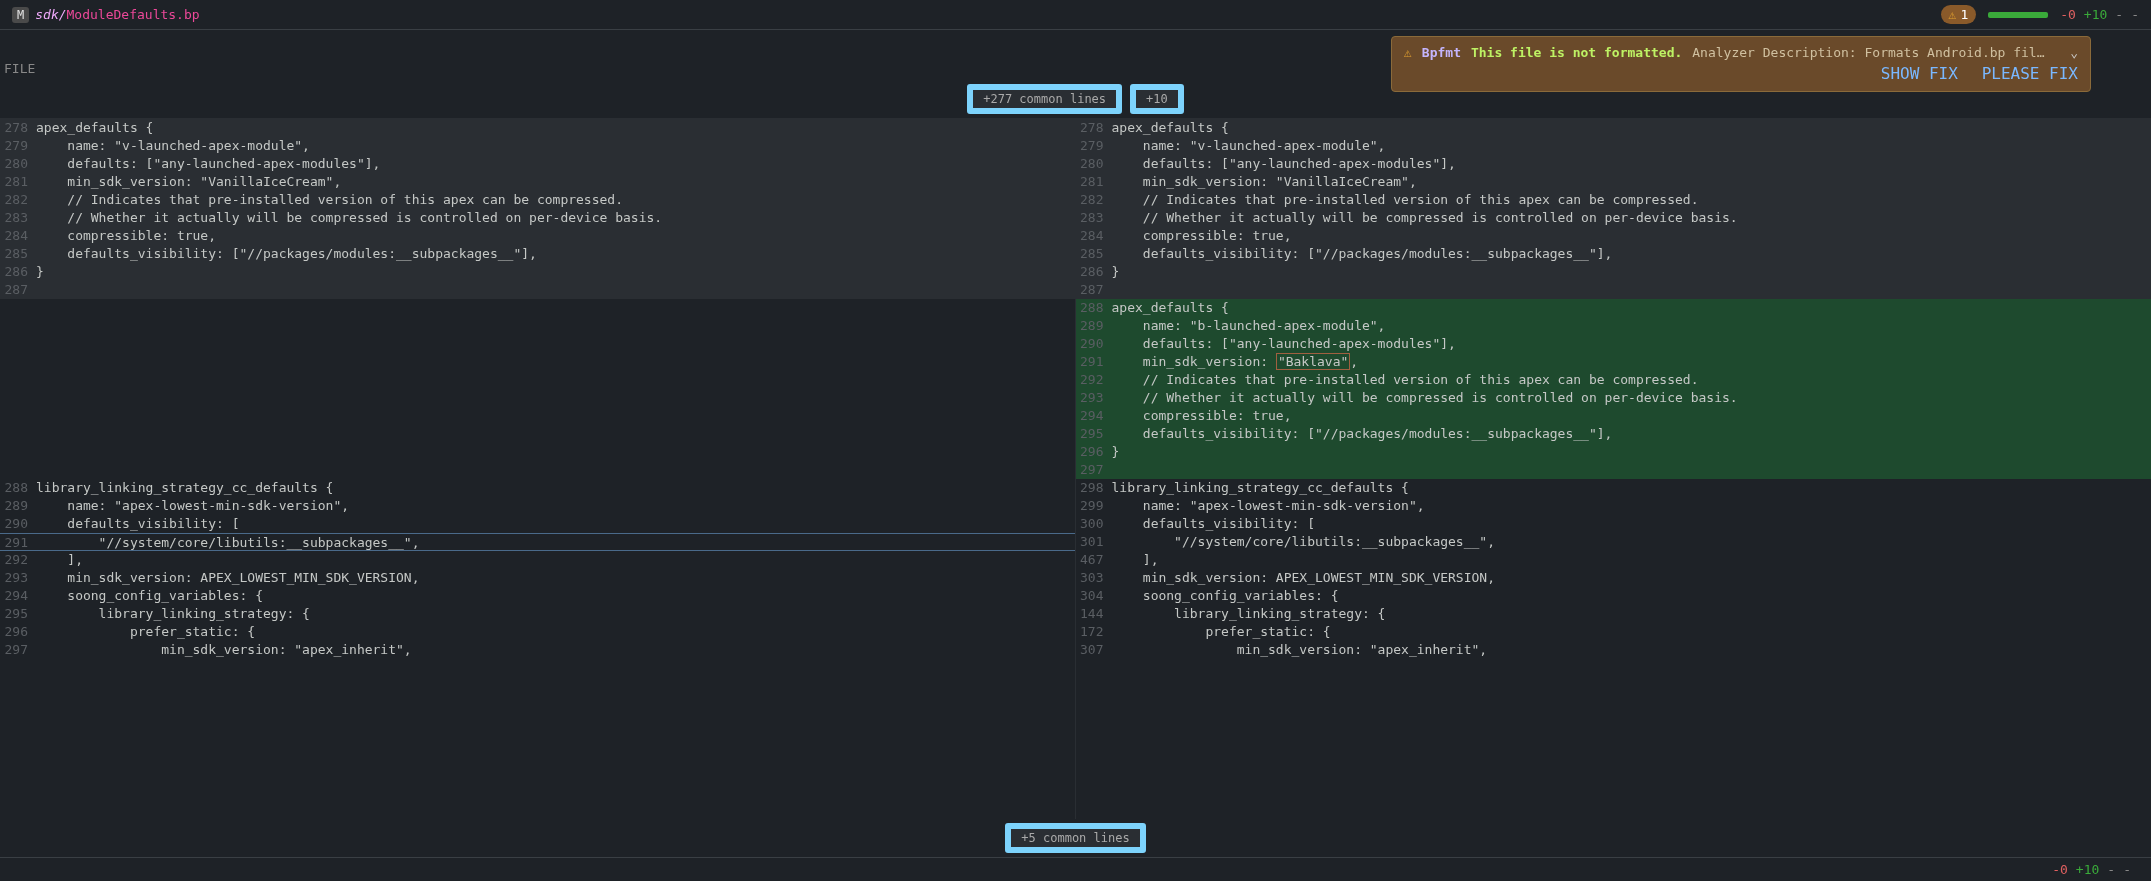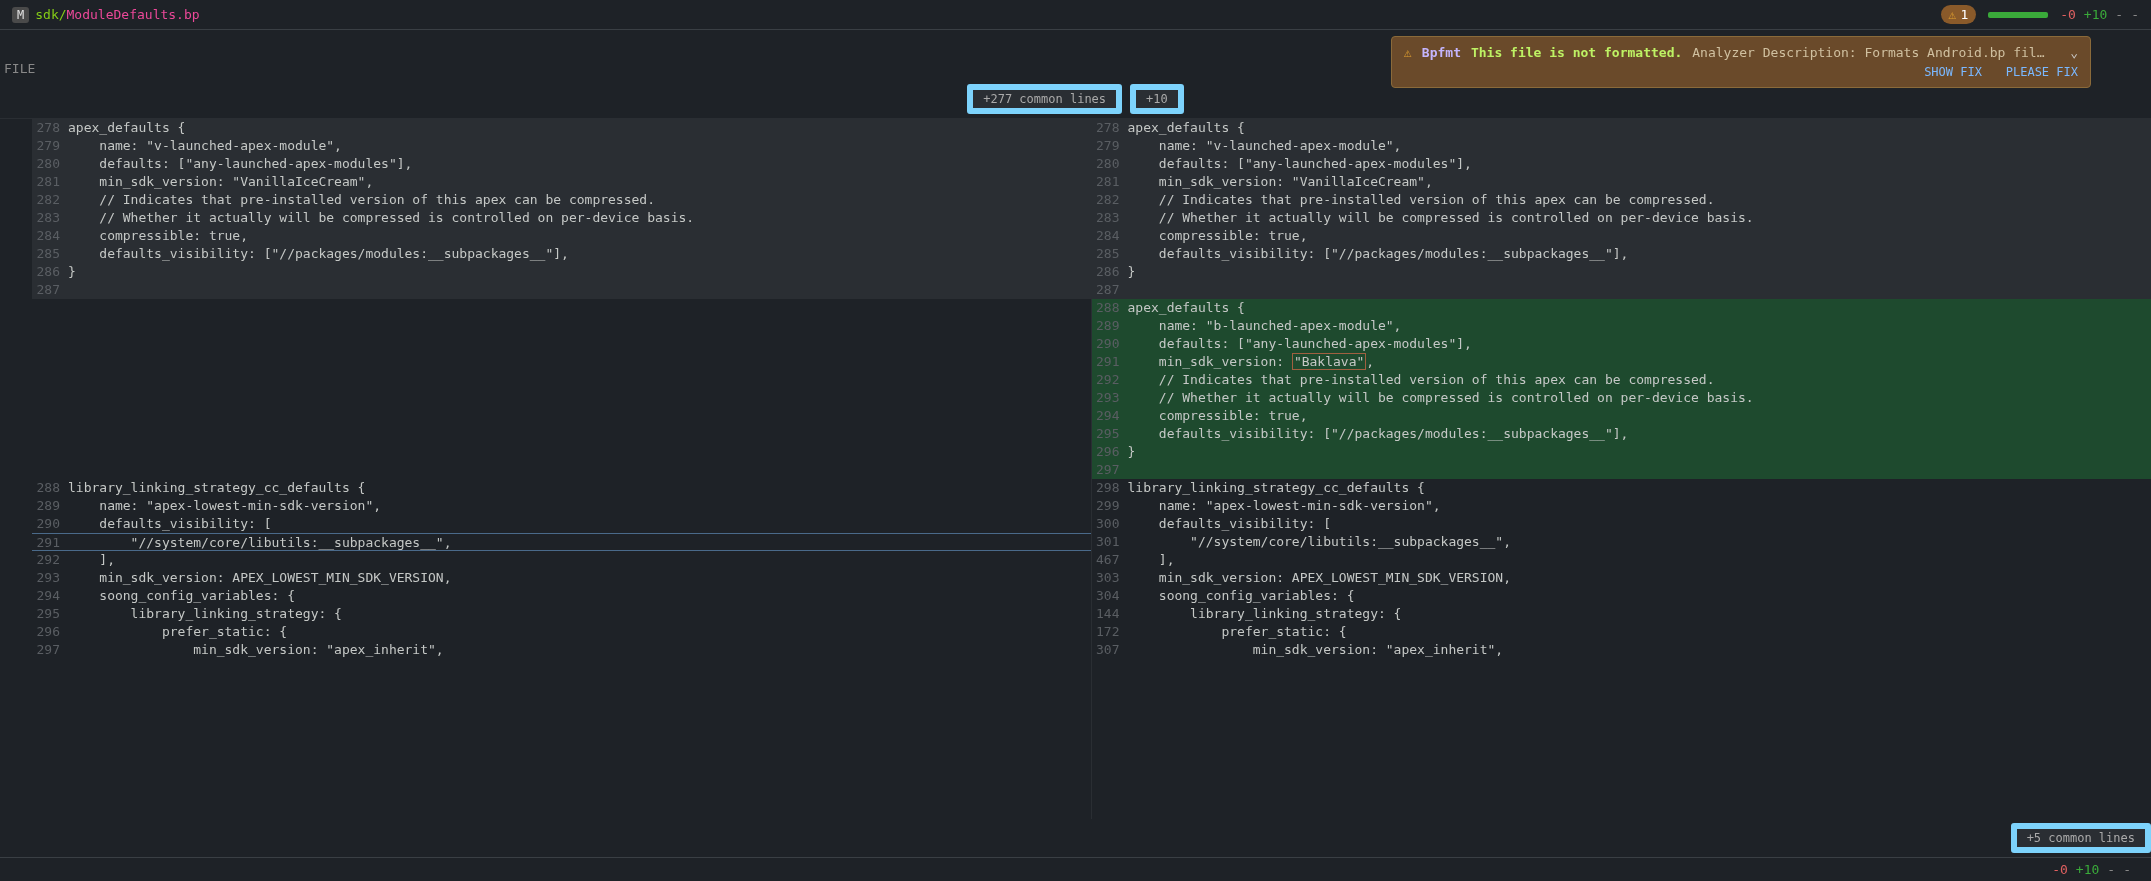--- a/index.html
+++ b/index.html
@@ -22,21 +22,21 @@
   height: 30px;
 }
 .file-badge {
   background: #4a4a4a;
   color: #e0e0e0;
   padding: 1px 5px;
   border-radius: 3px;
   margin-right: 6px;
   font-size: 12px;
 }
-.file-path { color: #84cc16; }
+.file-path { color: #f0abfc; font-style: italic; }
 .file-name { color: #ec4899; }
 .header-right {
   margin-left: auto;
   display: flex;
   align-items: center;
   gap: 12px;
 }
 .warning-badge {
   background: #8a5a2a;
   color: #fff;
@@ -77,21 +77,21 @@
 .notif-bold { font-weight: bold; color: #bef264; }
 .notif-desc { color: #d0c0a0; white-space: nowrap; overflow: hidden; text-overflow: ellipsis; flex:1; }
 .notif-actions {
   text-align: right;
   margin-top: 4px;
 }
 .notif-link {
   color: #7ab8ff;
   margin-left: 16px;
   cursor: pointer;
-  font-size: 12px;
+  font-size: 16px;
 }
 .chevron { color: #ccc; cursor: pointer; margin-left:8px; }
 .file-labels {
   display: flex;
   height: 50px;
   align-items: flex-end;
   padding-bottom: 4px;
 }
 .file-label {
   width: 50%;
@@ -114,21 +114,20 @@
   padding: 2px 10px;
   border-radius: 3px;
   cursor: pointer;
   font-family: inherit;
   font-size: 12px;
 }
 .diff-container {
   display: flex;
   flex: 1;
   overflow: hidden;
-  padding-left: 32px;
 }
 .diff-pane {
   width: 50%;
   overflow: hidden;
 }
 .diff-pane.left { border-right: 1px solid #2a2e33; }
 .code-line {
   display: flex;
   white-space: pre;
   height: 18px;
@@ -159,21 +158,21 @@
   display: flex;
   justify-content: flex-end;
   padding: 4px 20px;
   border-top: 1px solid #3a3f44;
   gap: 8px;
   height: 24px;
   align-items: center;
 }
 .bottom-common {
   display: flex;
-  justify-content: flex-end;
+  justify-content: center;
   padding: 4px 0;
 }
 .warn-icon::before { content: "⚠"; color: #e0a030; }
 </style>
 </head>
 <body>
 
 <div class="header">
   <span class="file-badge">M</span>
   <span>

